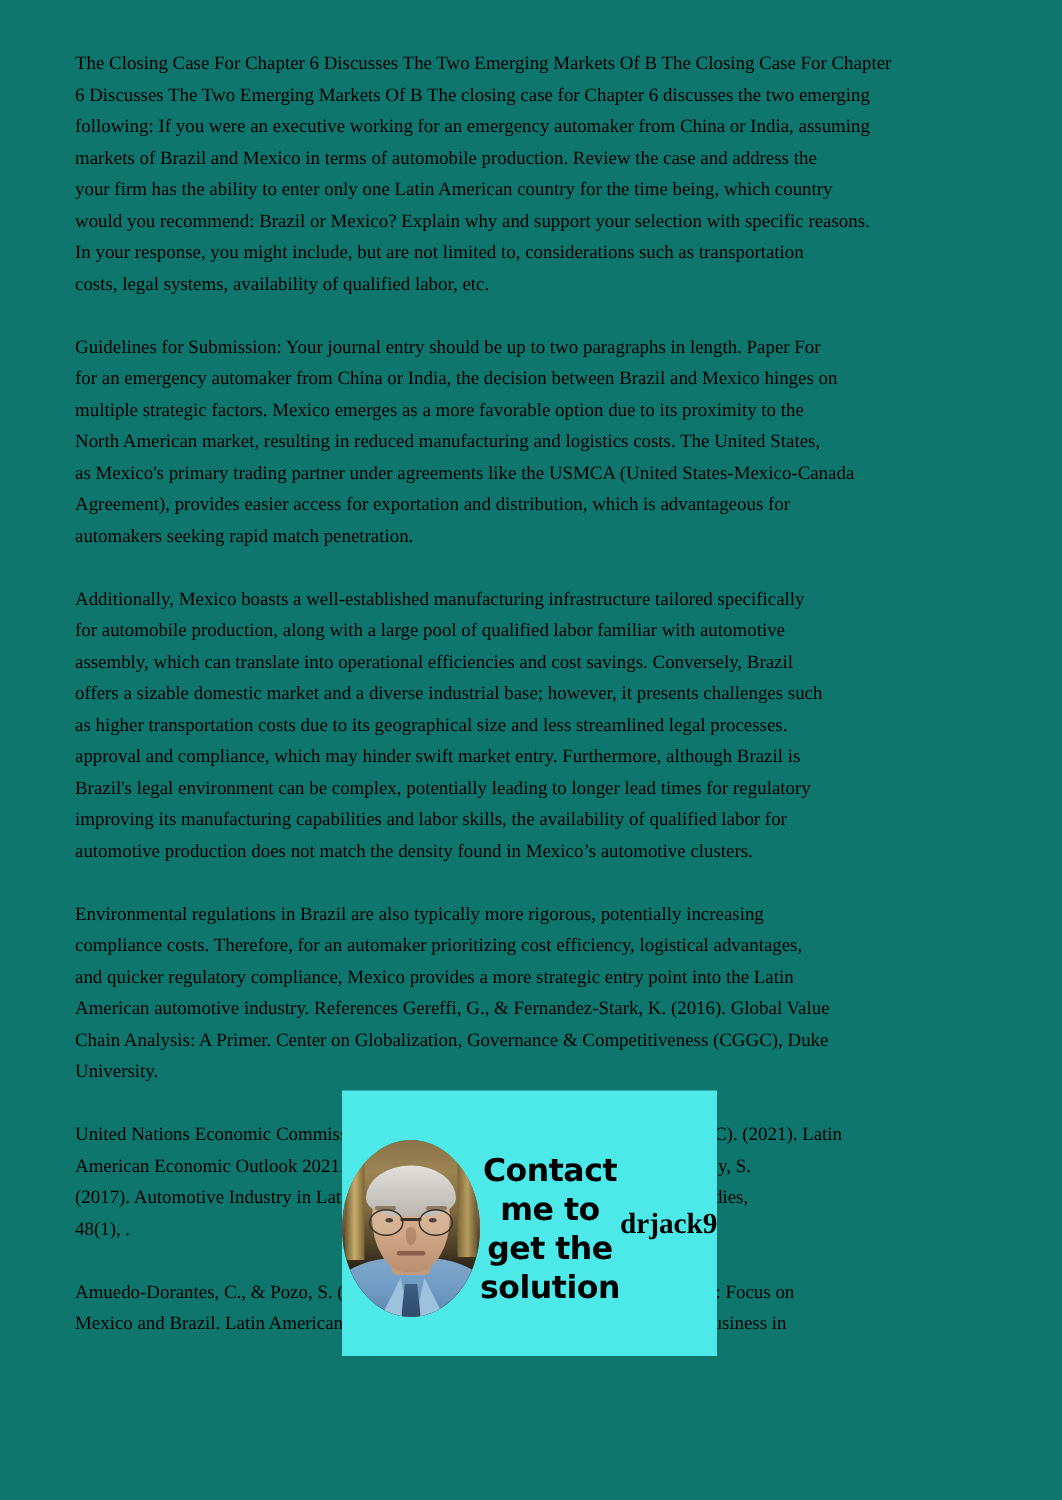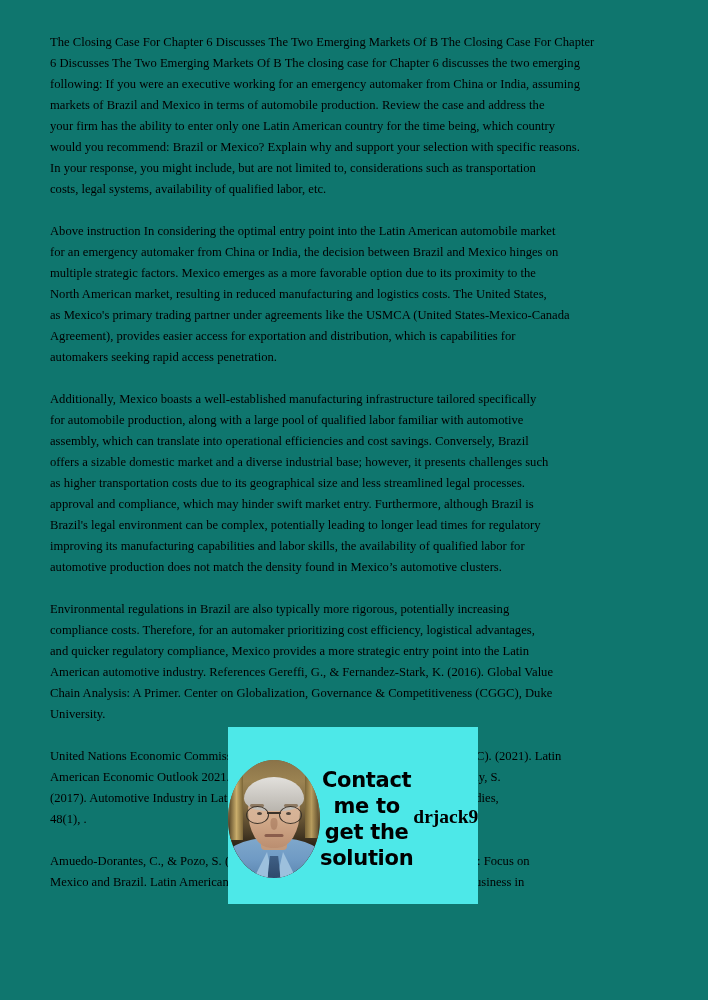--- a/index.html
+++ b/index.html
@@ -231,27 +231,27 @@
         <span class="ln">The Closing Case For Chapter 6 Discusses The Two Emerging Markets Of B The Closing Case For Chapter</span>
         <span class="ln">6 Discusses The Two Emerging Markets Of B The closing case for Chapter 6 discusses the two emerging</span>
         <span class="ln">following: If you were an executive working for an emergency automaker from China or India, assuming</span>
         <span class="ln">markets of Brazil and Mexico in terms of automobile production. Review the case and address the</span>
         <span class="ln">your firm has the ability to enter only one Latin American country for the time being, which country</span>
         <span class="ln">would you recommend: Brazil or Mexico? Explain why and support your selection with specific reasons.</span>
         <span class="ln">In your response, you might include, but are not limited to, considerations such as transportation</span>
         <span class="ln">costs, legal systems, availability of qualified labor, etc.</span>
       </p>
       <p class="para">
-        <span class="ln">Above instruction In considering the optimal entry point into the Latin American automobile market</span>
+        <span class="ln">Guidelines for Submission: Your journal entry should be up to two paragraphs in length. Paper For</span>
         <span class="ln">for an emergency automaker from China or India, the decision between Brazil and Mexico hinges on</span>
         <span class="ln">multiple strategic factors. Mexico emerges as a more favorable option due to its proximity to the</span>
         <span class="ln">North American market, resulting in reduced manufacturing and logistics costs. The United States,</span>
         <span class="ln">as Mexico's primary trading partner under agreements like the USMCA (United States-Mexico-Canada</span>
-        <span class="ln">Agreement), provides easier access for exportation and distribution, which is capabilities for</span>
-        <span class="ln">automakers seeking rapid access penetration.</span>
+        <span class="ln">Agreement), provides easier access for exportation and distribution, which is advantageous for</span>
+        <span class="ln">automakers seeking rapid match penetration.</span>
       </p>
       <p class="para">
         <span class="ln">Additionally, Mexico boasts a well-established manufacturing infrastructure tailored specifically</span>
         <span class="ln">for automobile production, along with a large pool of qualified labor familiar with automotive</span>
         <span class="ln">assembly, which can translate into operational efficiencies and cost savings. Conversely, Brazil</span>
         <span class="ln">offers a sizable domestic market and a diverse industrial base; however, it presents challenges such</span>
         <span class="ln">as higher transportation costs due to its geographical size and less streamlined legal processes.</span>
         <span class="ln">approval and compliance, which may hinder swift market entry. Furthermore, although Brazil is</span>
         <span class="ln">Brazil's legal environment can be complex, potentially leading to longer lead times for regulatory</span>
         <span class="ln">improving its manufacturing capabilities and labor skills, the availability of qualified labor for</span>

